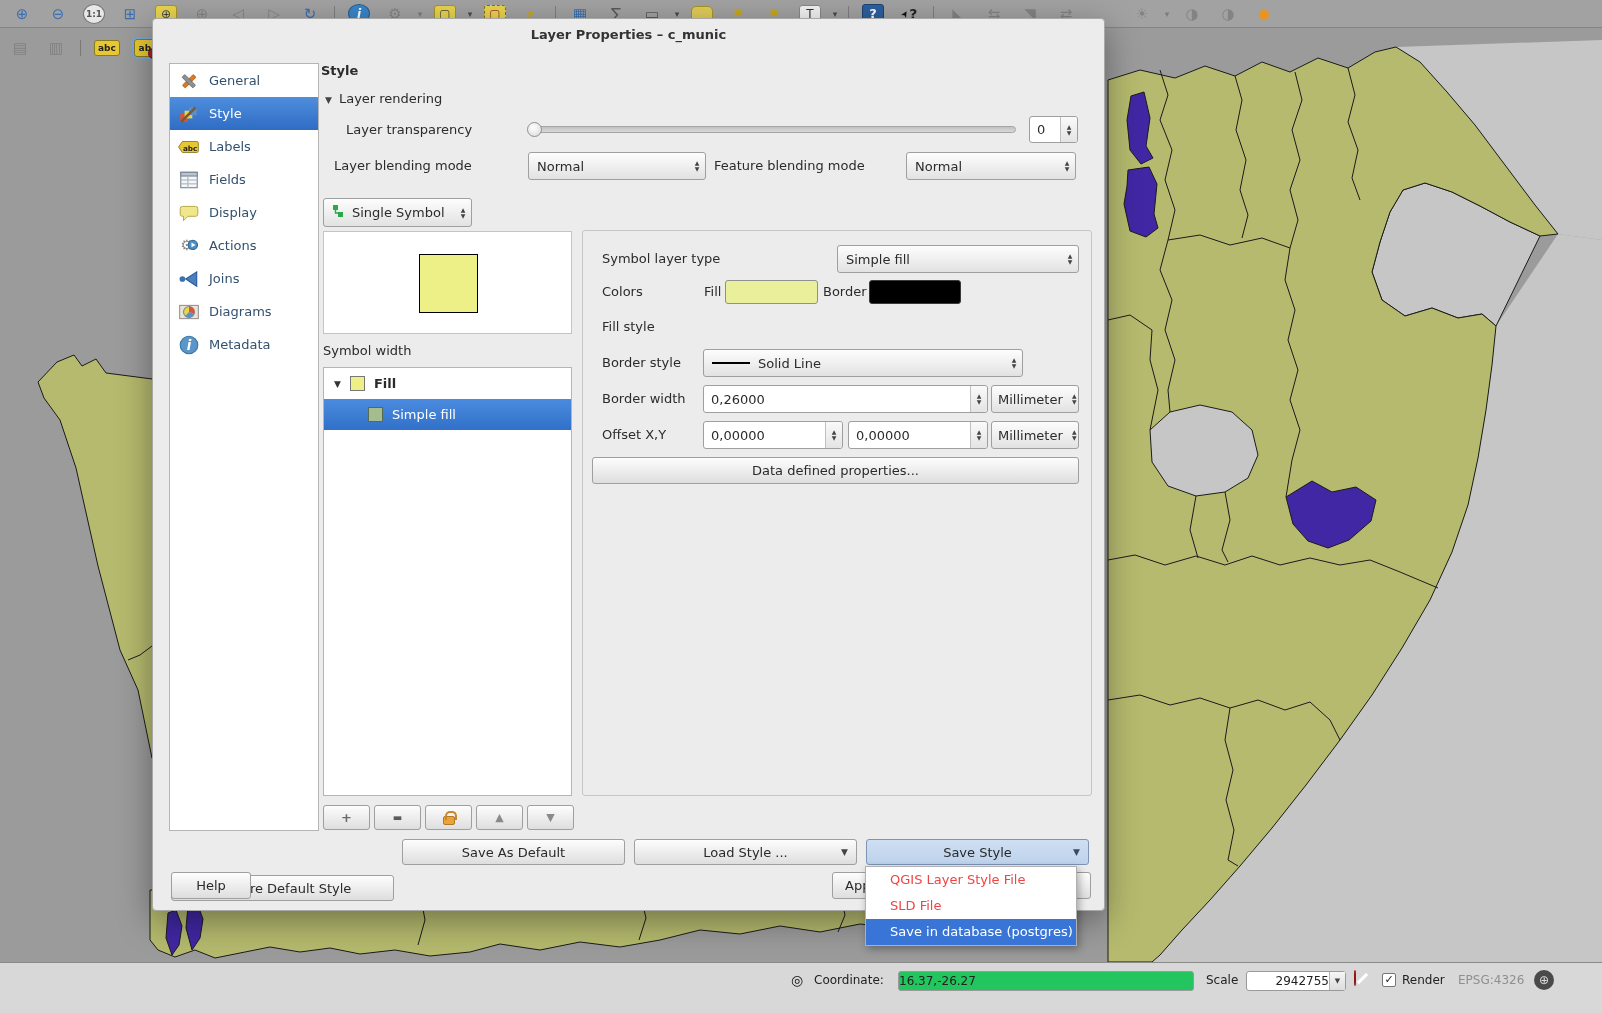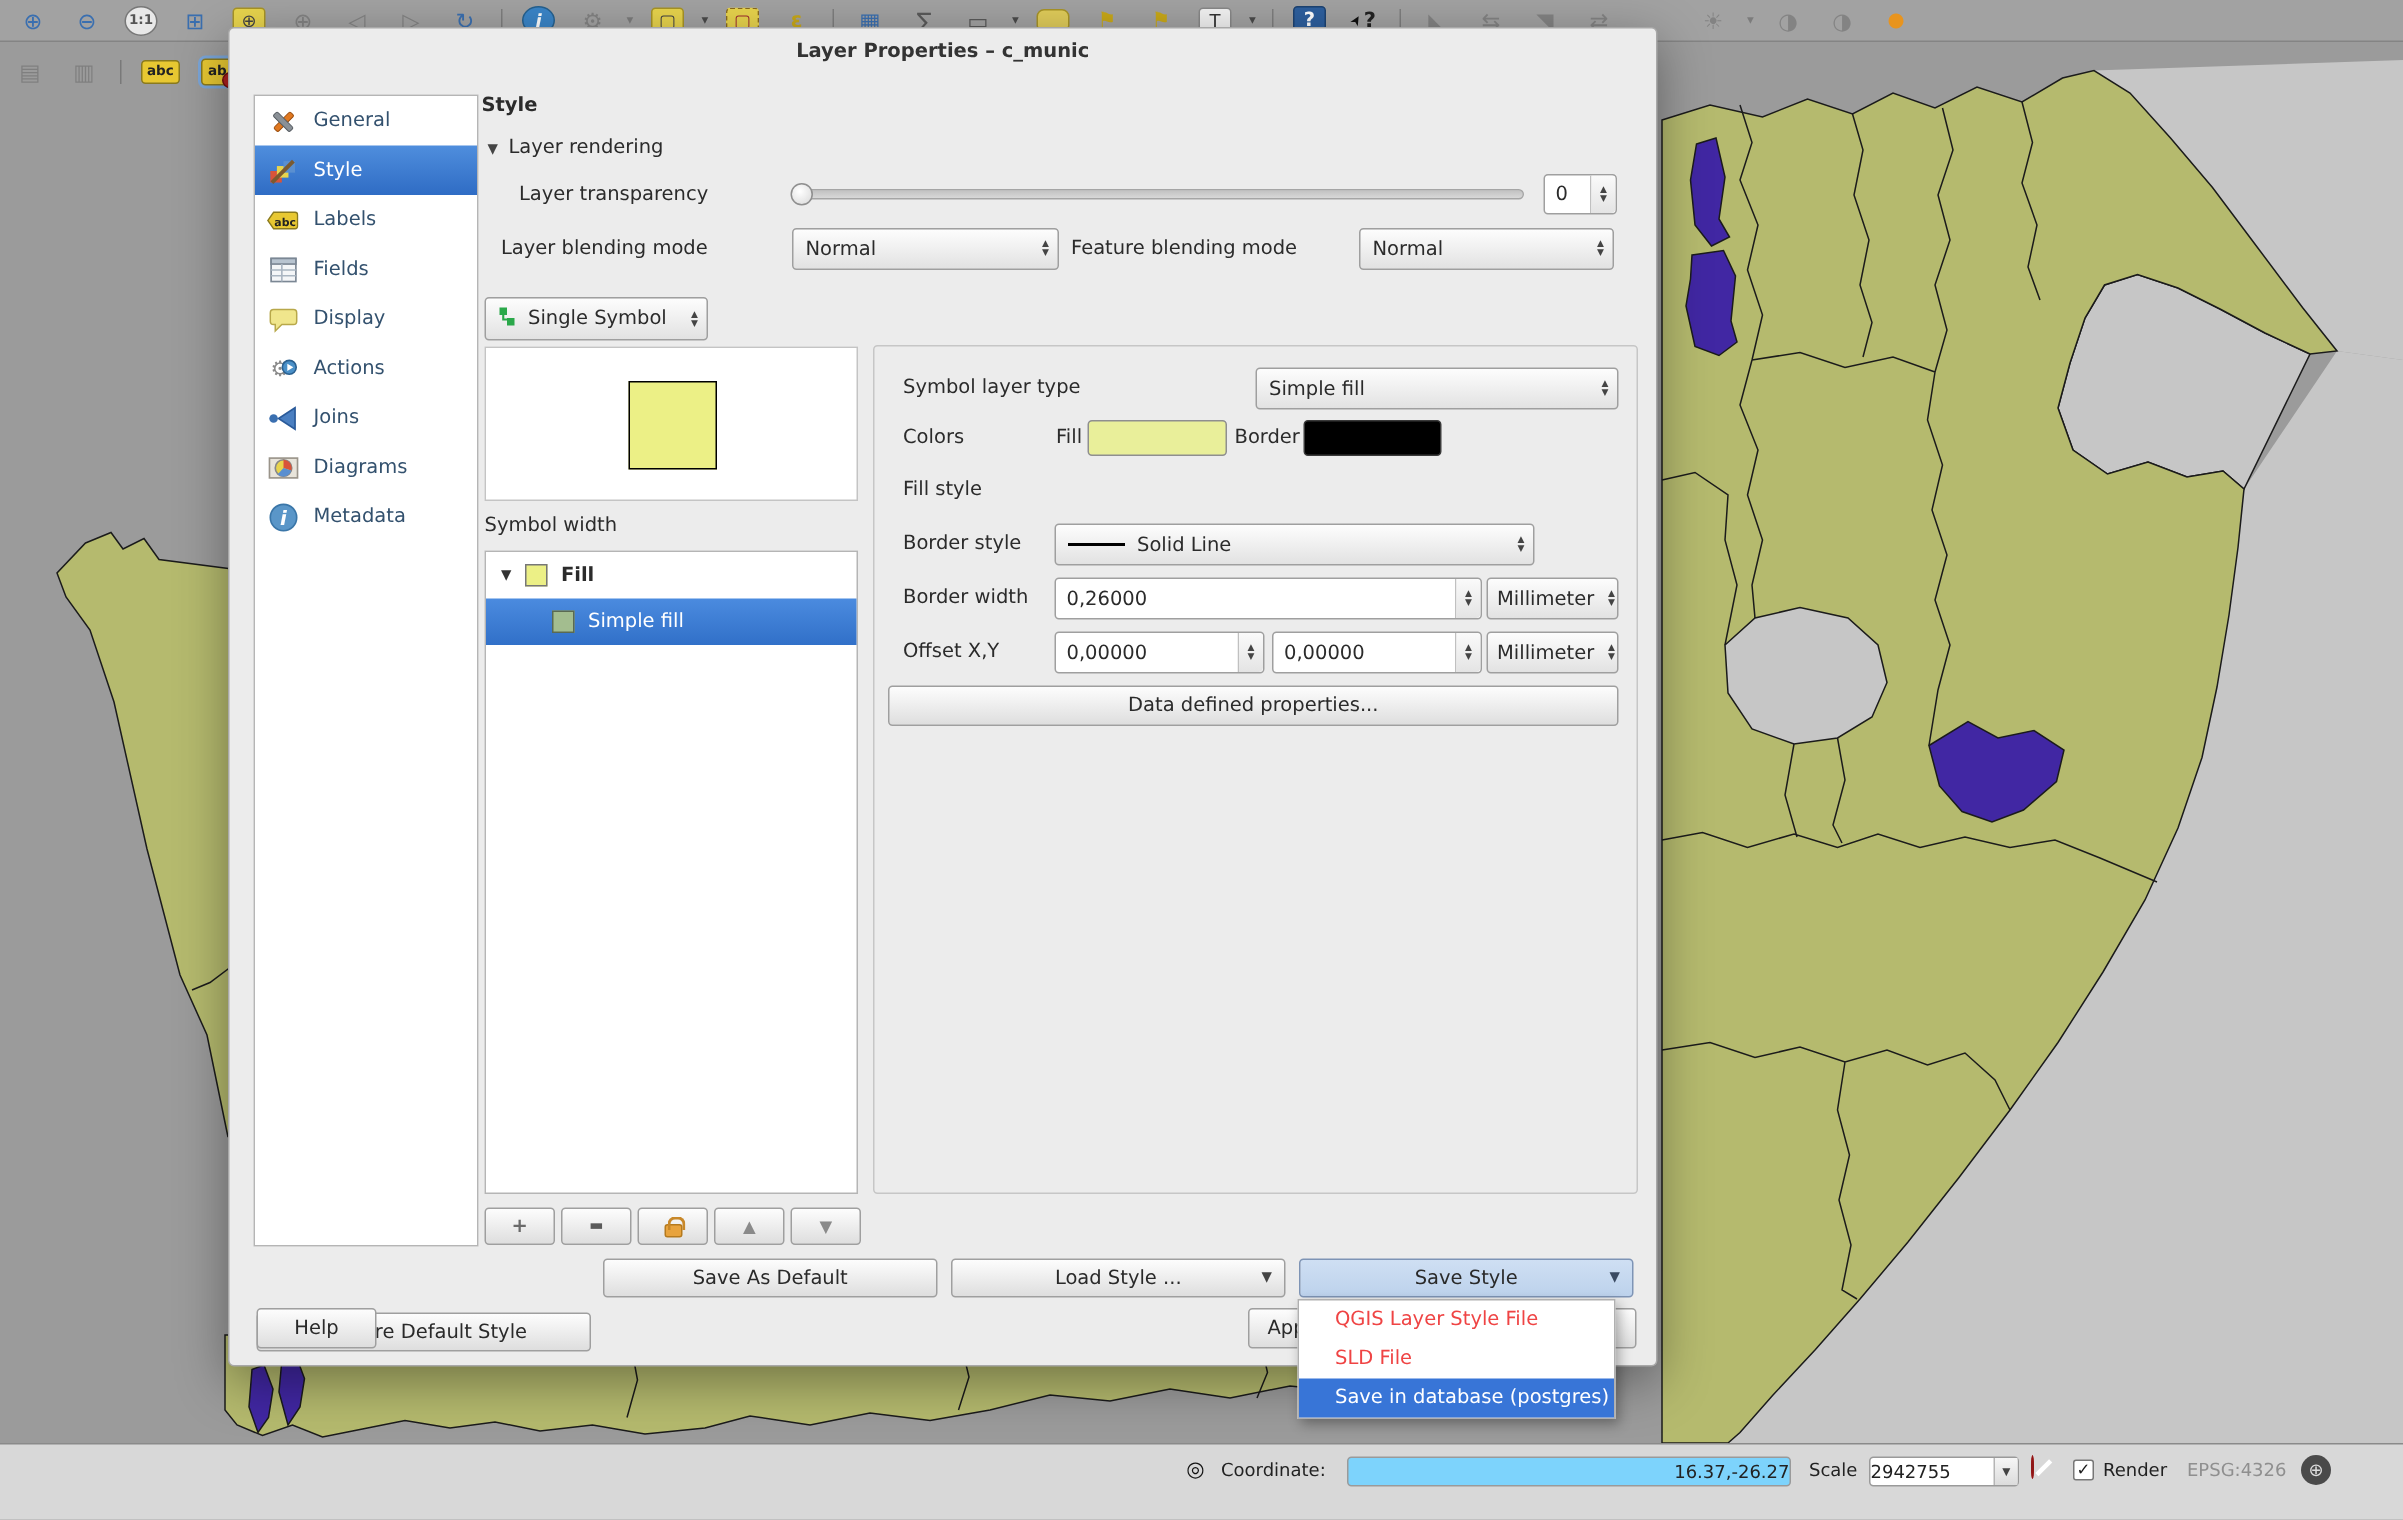--- a/index.html
+++ b/index.html
@@ -131,25 +131,25 @@
     font-size:13px; }
   .menu-item { height:26px; line-height:26px; padding-left:24px; color:#ef4444;
     white-space:nowrap; }
   .menu-item.sel { background:var(--accent); color:#fff; }
 
   
   .statusbar { position:absolute; left:0; top:962px; width:1602px; height:51px;
     background:#d8d8d8; border-top:1px solid #8a8a8a; z-index:6; font-size:12px;
     color:#222; }
   .statusbar > * { position:absolute; }
-  .sb-field { background:#7dd3fc; border:1px solid #9a9a9a; border-radius:3px;
-    text-align:right; line-height:18px; }
+  .sb-field { background:#22c55e; border:1px solid #9a9a9a; border-radius:3px;
+    text-align:left; line-height:18px; }
   .sb-combo { background:#fff; border:1px solid #9a9a9a; border-radius:3px;
     display:flex; align-items:center; }
-  .sb-combo .val { flex:1; text-align:left; }
+  .sb-combo .val { flex:1; text-align:right; }
   .sb-combo .arr { width:16px; height:100%; border-left:1px solid #b5b5b5;
     display:flex; align-items:center; justify-content:center; font-size:7px;
     color:#444; background:linear-gradient(#f6f6f6,#dcdcdc); }
   .checkbox { width:14px; height:14px; background:#fff; border:1px solid #777;
     border-radius:2px; font-size:11px; line-height:12px; text-align:center;
     color:#1a1a1a; }
   .stop-icon { width:17px; height:17px; border-radius:50%; background:#c42222;
     position:relative; border:1px solid #8e1616; }
   .stop-icon::after { content:""; position:absolute; left:1px; top:6px; width:13px;
     height:3px; background:#fff; transform:rotate(-45deg); }

